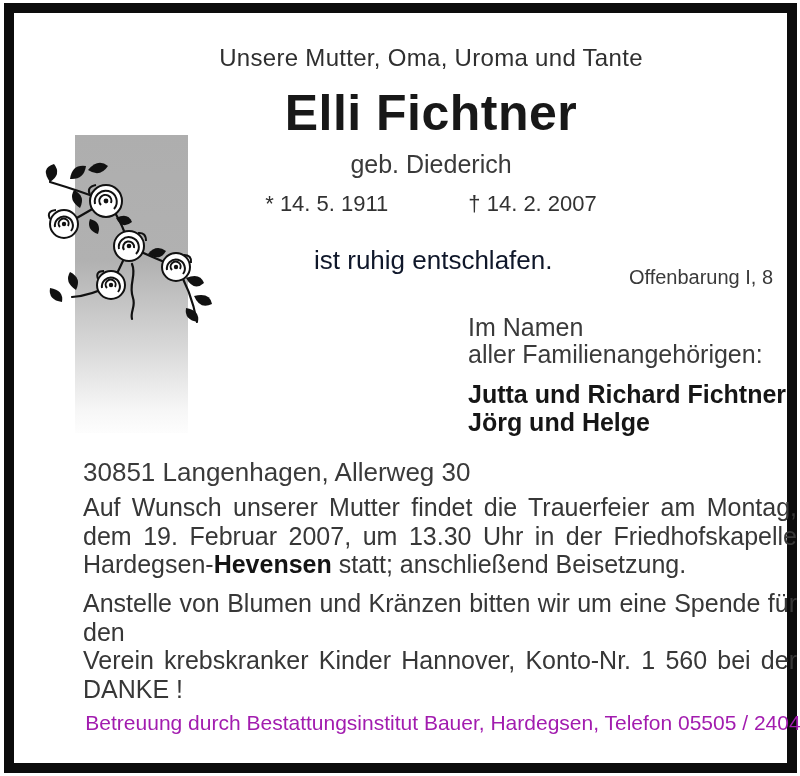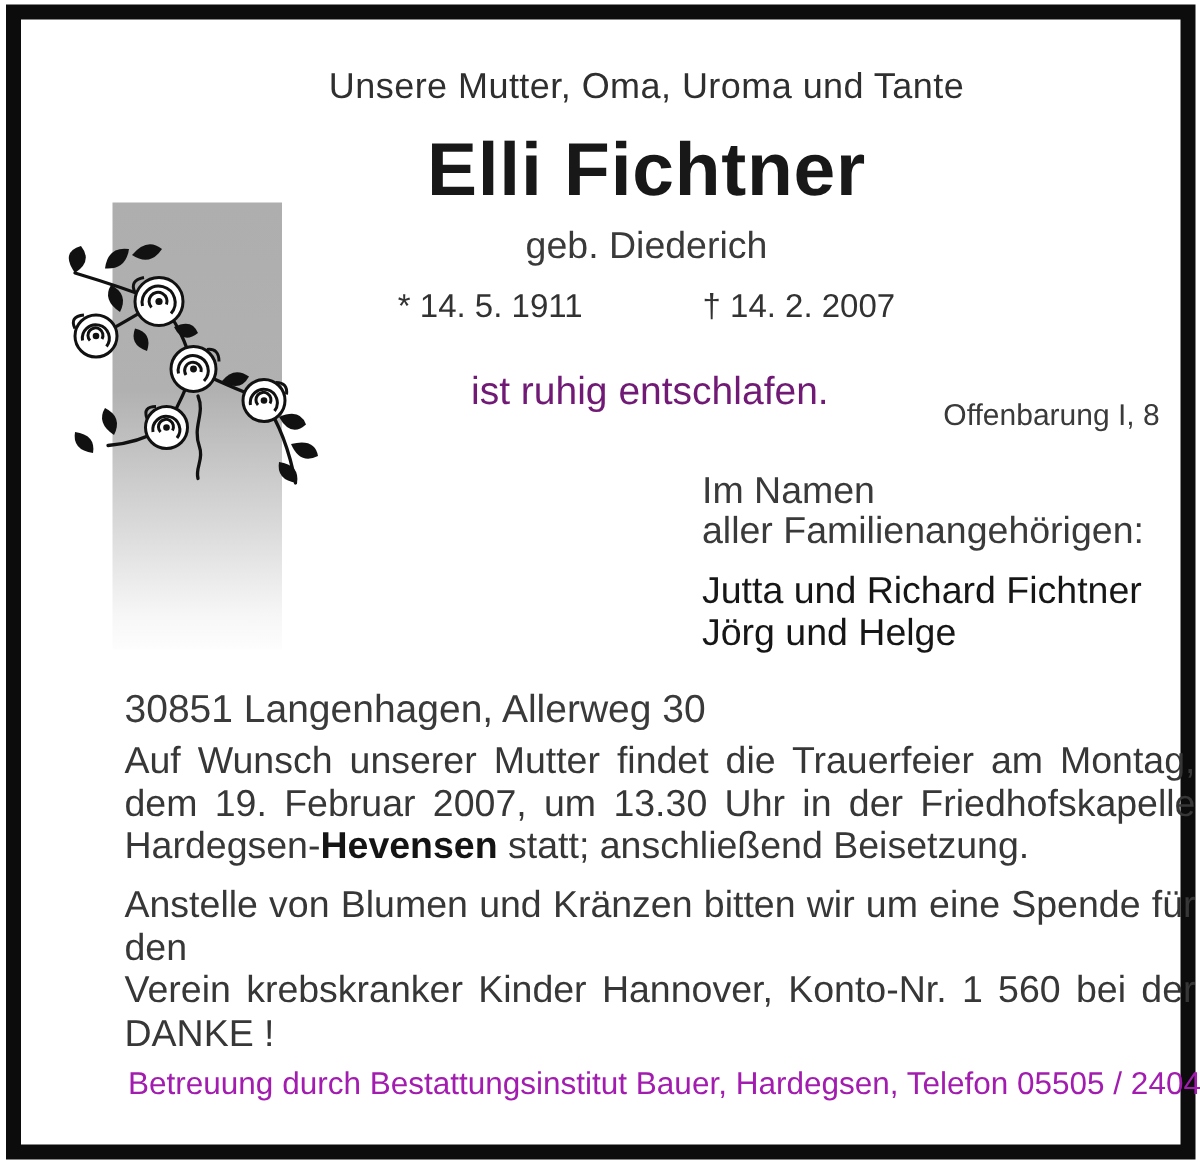--- a/index.html
+++ b/index.html
@@ -11,24 +11,24 @@
     position:absolute;left:4px;top:3px;width:793px;height:770px;
     border:10px solid #0c0c0c;box-sizing:border-box;background:#ffffff;
   }
   .abs{position:absolute;padding-left:31px;}
   .centered{left:0;width:800px;text-align:center;}
   .intro-line{top:44px;font-size:24px;color:#2f2f2f;letter-spacing:.3px;}
   .deceased-name{top:84px;font-size:50px;font-weight:bold;color:#181818;letter-spacing:.5px;}
   .maiden-name{top:150px;font-size:25px;color:#3a3a3a;}
   .dates-row{top:191px;left:0;width:800px;display:flex;justify-content:center;gap:80px;
     font-size:22px;color:#323232;}
-  .epitaph{left:283px;top:245px;font-size:26px;color:#701a75;text-align:right;}
+  .epitaph{left:283px;top:245px;font-size:26px;color:#0f172a;text-align:right;}
   .scripture{left:570px;top:266px;width:200px;text-align:center;font-size:20px;color:#3a3a3a;}
   .in-name{left:437px;top:314px;font-size:25px;line-height:27px;color:#3a3a3a;}
-  .mourners{left:437px;top:380px;font-size:25px;line-height:28px;font-weight:normal;color:#161616;}
+  .mourners{left:437px;top:380px;font-size:25px;line-height:28px;font-weight:bold;color:#161616;}
   .address{left:52px;top:457px;font-size:26px;color:#3a3a3a;}
   .para{left:52px;width:714px;font-size:25px;line-height:28.5px;color:#373737;}
   .para-funeral{top:493px;}
   .para-donation{top:589px;}
   .jline{text-align:justify;text-align-last:justify;}
   .lline{text-align:left;}
   .bold-inline{font-weight:bold;color:#141414;}
   .undertaker{top:711px;font-size:21px;color:#a21caf;margin-left:12px;}
   .gray-band{
     position:absolute;left:75px;top:135px;width:113px;height:298px;

